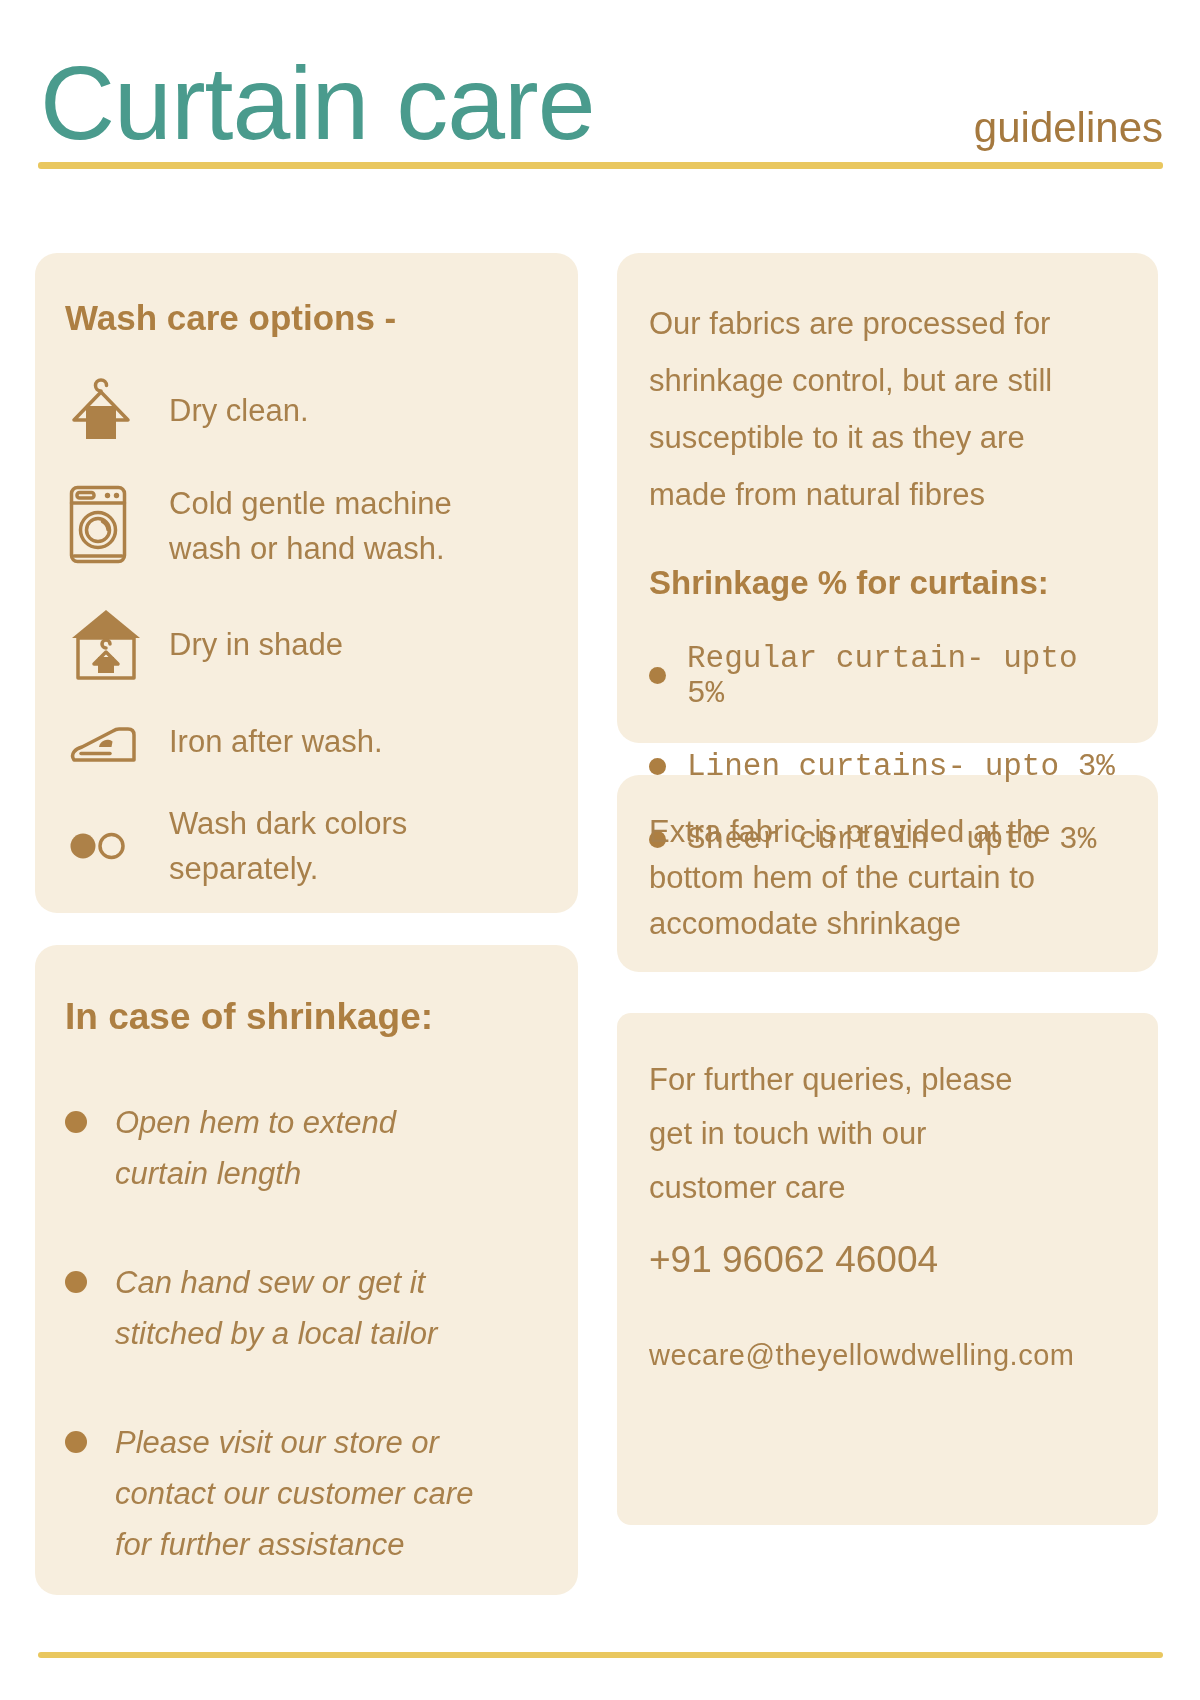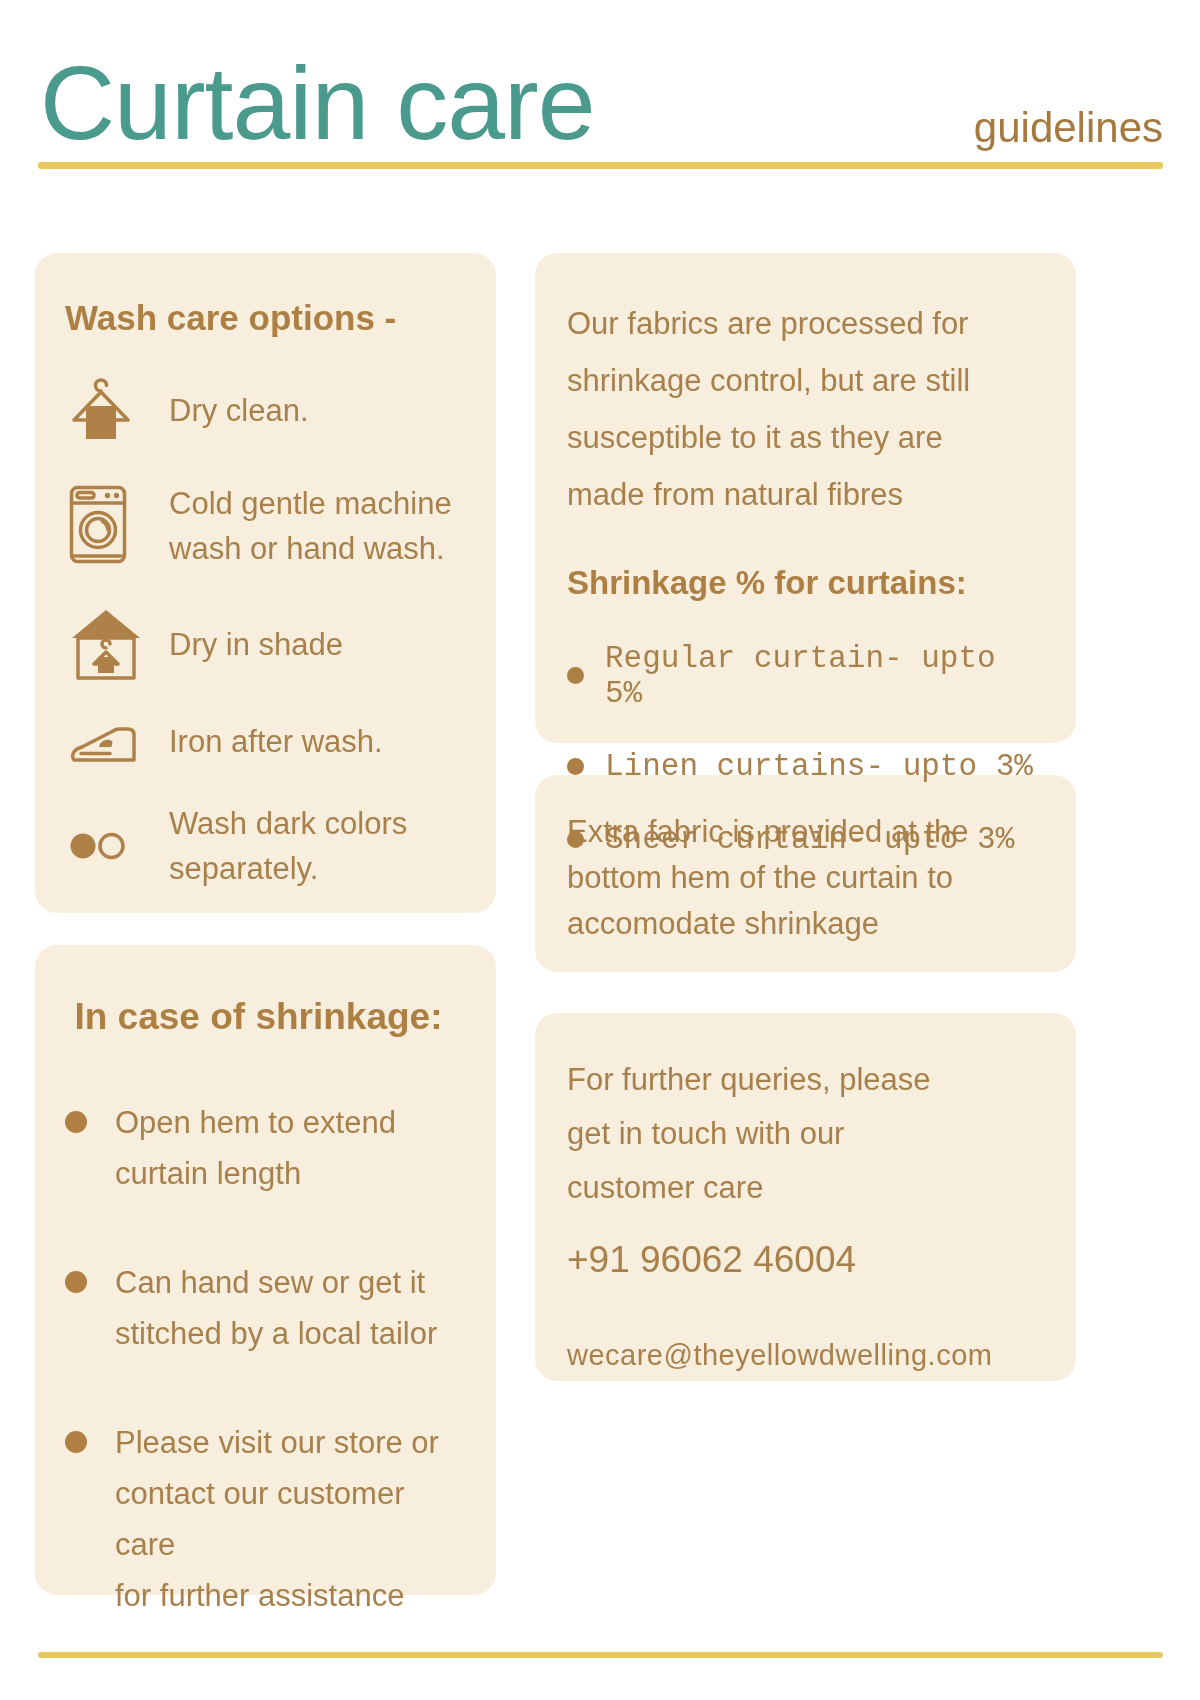--- a/index.html
+++ b/index.html
@@ -24,21 +24,21 @@
   }
   .rule {
     height:7px; background:#e9c75f; border-radius:3px;
     margin:6px 37px 0 38px;
   }
   .rule.bottom {
     position:absolute; left:38px; right:37px; top:1652px; height:6px; margin:0;
   }
   
   .content { display:flex; gap:39px; padding:84px 0 0 35px; }
-  .col-left  { width:461px; flex:none; }
+  .col-left  { width:543px; flex:none; }
   .col-right { width:541px; flex:none; }
   .box { background:#f7eede; border-radius:22px; box-sizing:border-box; }
 
   
   .wash-box { height:660px; padding:44px 28px 0 30px; }
   .h-bold {
     font-size:35px; font-weight:bold; color:#ad7f42; margin:0; line-height:1.2;
   }
   .wc-list { list-style:none; margin:4px; padding:0; }
   .wc-row { display:flex; align-items:center; margin-top:36px; }
@@ -54,30 +54,30 @@
   }
   .shrink-heading { margin-top:40px; font-size:33px; }
   .b-list { list-style:none; margin:0; padding:0; }
   .b-row { display:flex; align-items:center; gap:21px; margin-top:38px; }
   .dot { width:17px; height:17px; border-radius:50%; background:#ad7f42; flex:none; }
   .b-text { font-size:31px; color:#a8804b;font-family:Liberation Mono, monospace; }
 
   
   .row2 { margin-top:32px; }
   .case-box { height:650px; padding:50px 30px 0 30px; }
-  .case-heading { text-align:center; font-size:37px; padding-right:14px; }
+  .case-heading { font-size:37px; padding-right:14px; }
   .case-list { list-style:none; margin:0; padding:0; }
   .case-row { display:flex; gap:28px; margin-top:58px; }
   .dot2 { width:22px; height:22px; border-radius:50%; background:#b08143; flex:none; margin-top:14px; }
-  .case-text { font-size:31px; line-height:51px; color:#a8804b; white-space:pre-line; }
+  .case-text { font-size:31px; line-height:51px; color:#a8804b; white-space:pre-line;font-style:italic; }
 
   .extra-box { height:197px; padding:34px 28px 0 32px; }
   .extra-text { line-height:46px; }
 
-  .contact-box { height:368px; margin-top:41px; padding:40px 28px 0 32px; }
+  .contact-box { height:512px; margin-top:41px; padding:40px 28px 0 32px;border-radius:14px; }
   .contact-text { line-height:54px; }
   .phone { margin-top:24px; font-size:37px; color:#a8804b; }
   .email { margin-top:58px; font-size:29px; letter-spacing:0.5px; color:#a8804b; }
 
   
   .st { fill:none; stroke:#ad8148; stroke-width:3.5; stroke-linejoin:round; stroke-linecap:round; }
   .fl { fill:#ad8148; stroke:none; }
 </style>
 </head>
 <body>

